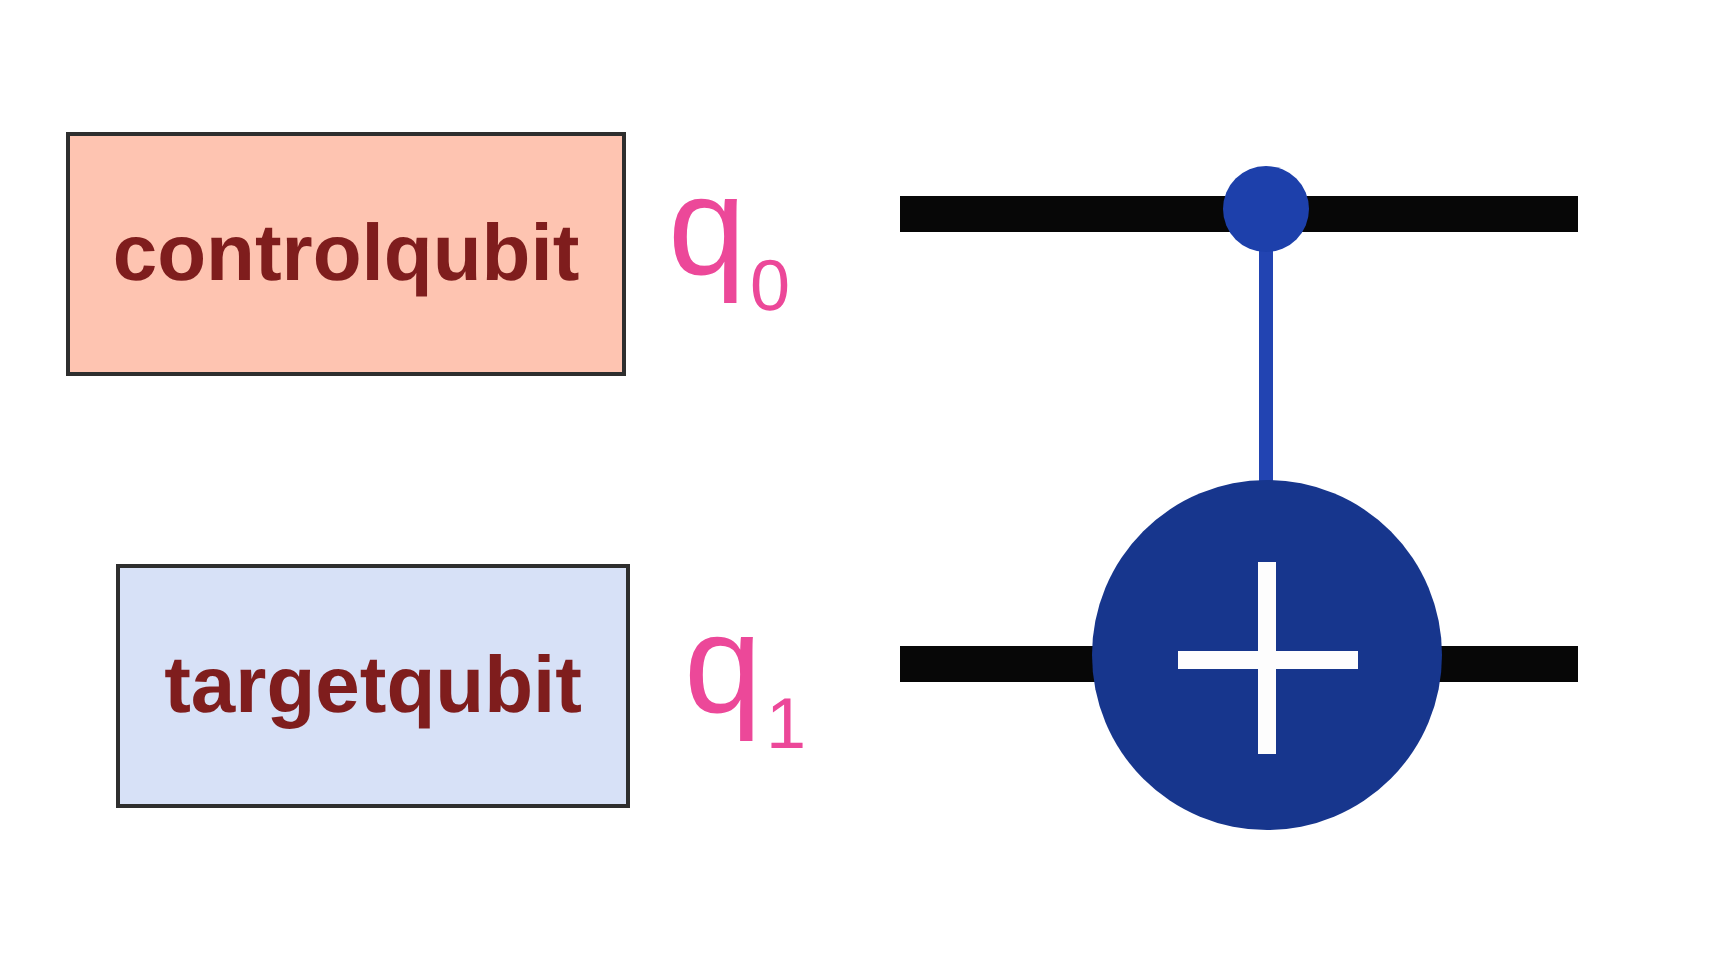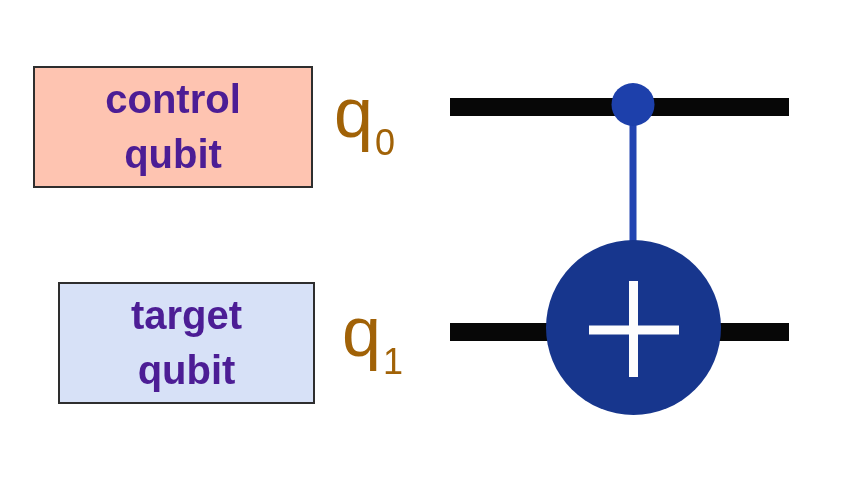--- a/index.html
+++ b/index.html
@@ -11,50 +11,50 @@
     position: relative;
     width: 867px;
     height: 486px;
     background: #ffffff;
     overflow: hidden;
     font-family: "Liberation Sans", sans-serif;
   }
   .label-box {
     position: absolute;
     display: flex;
-    flex-direction: column;
+    flex-direction: row;
     align-items: center;
     justify-content: center;
     border: 2px solid #2e2e2e;
     box-sizing: border-box;
     font-weight: bold;
     font-size: 40px;
     line-height: 55px;
-    color: #4c1d95;
+    color: #7f1d1d;
     text-align: center;
   }
   .control-box {
     left: 33px;
     top: 66px;
     width: 280px;
     height: 122px;
     background: #fec4b1;
   }
   .target-box {
     left: 58px;
     top: 282px;
     width: 257px;
     height: 122px;
     background: #d7e1f7;
   }
   .qubit-label {
     position: absolute;
     font-size: 70px;
     line-height: 1;
-    color: #a16207;
+    color: #ec4899;
     white-space: nowrap;
   }
   .qubit-label .qsub {
     font-size: 36px;
     position: relative;
     top: 18px;
     margin-left: 2px;
   }
   .q0-label { left: 334px; top: 78px; }
   .q1-label { left: 342px; top: 297px; text-align: center; }

